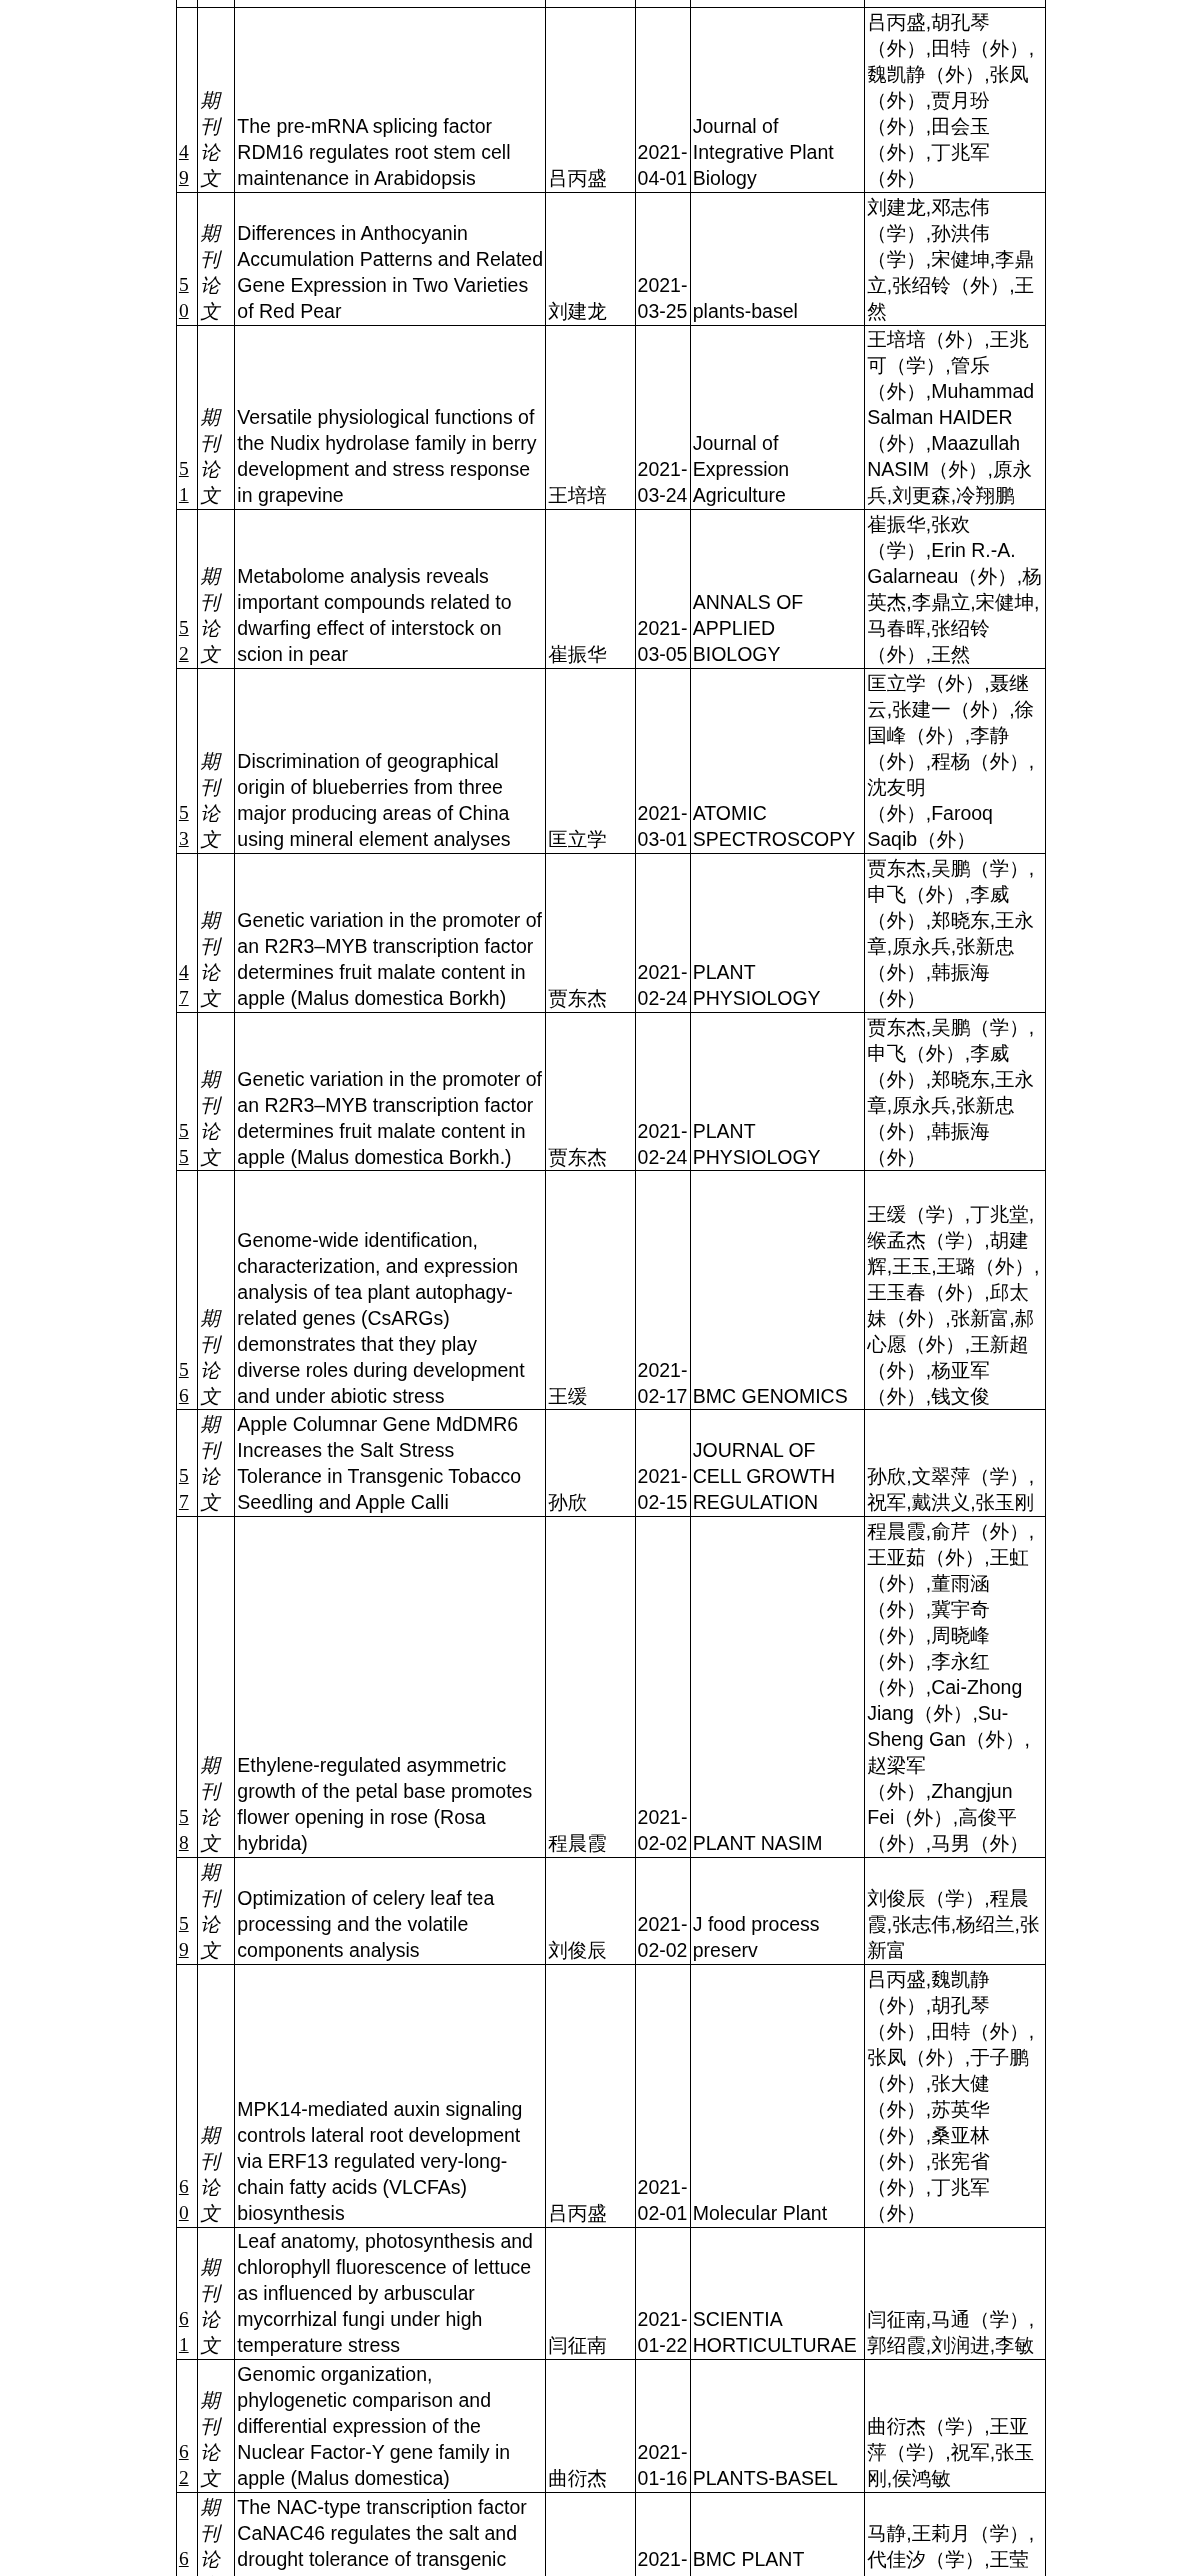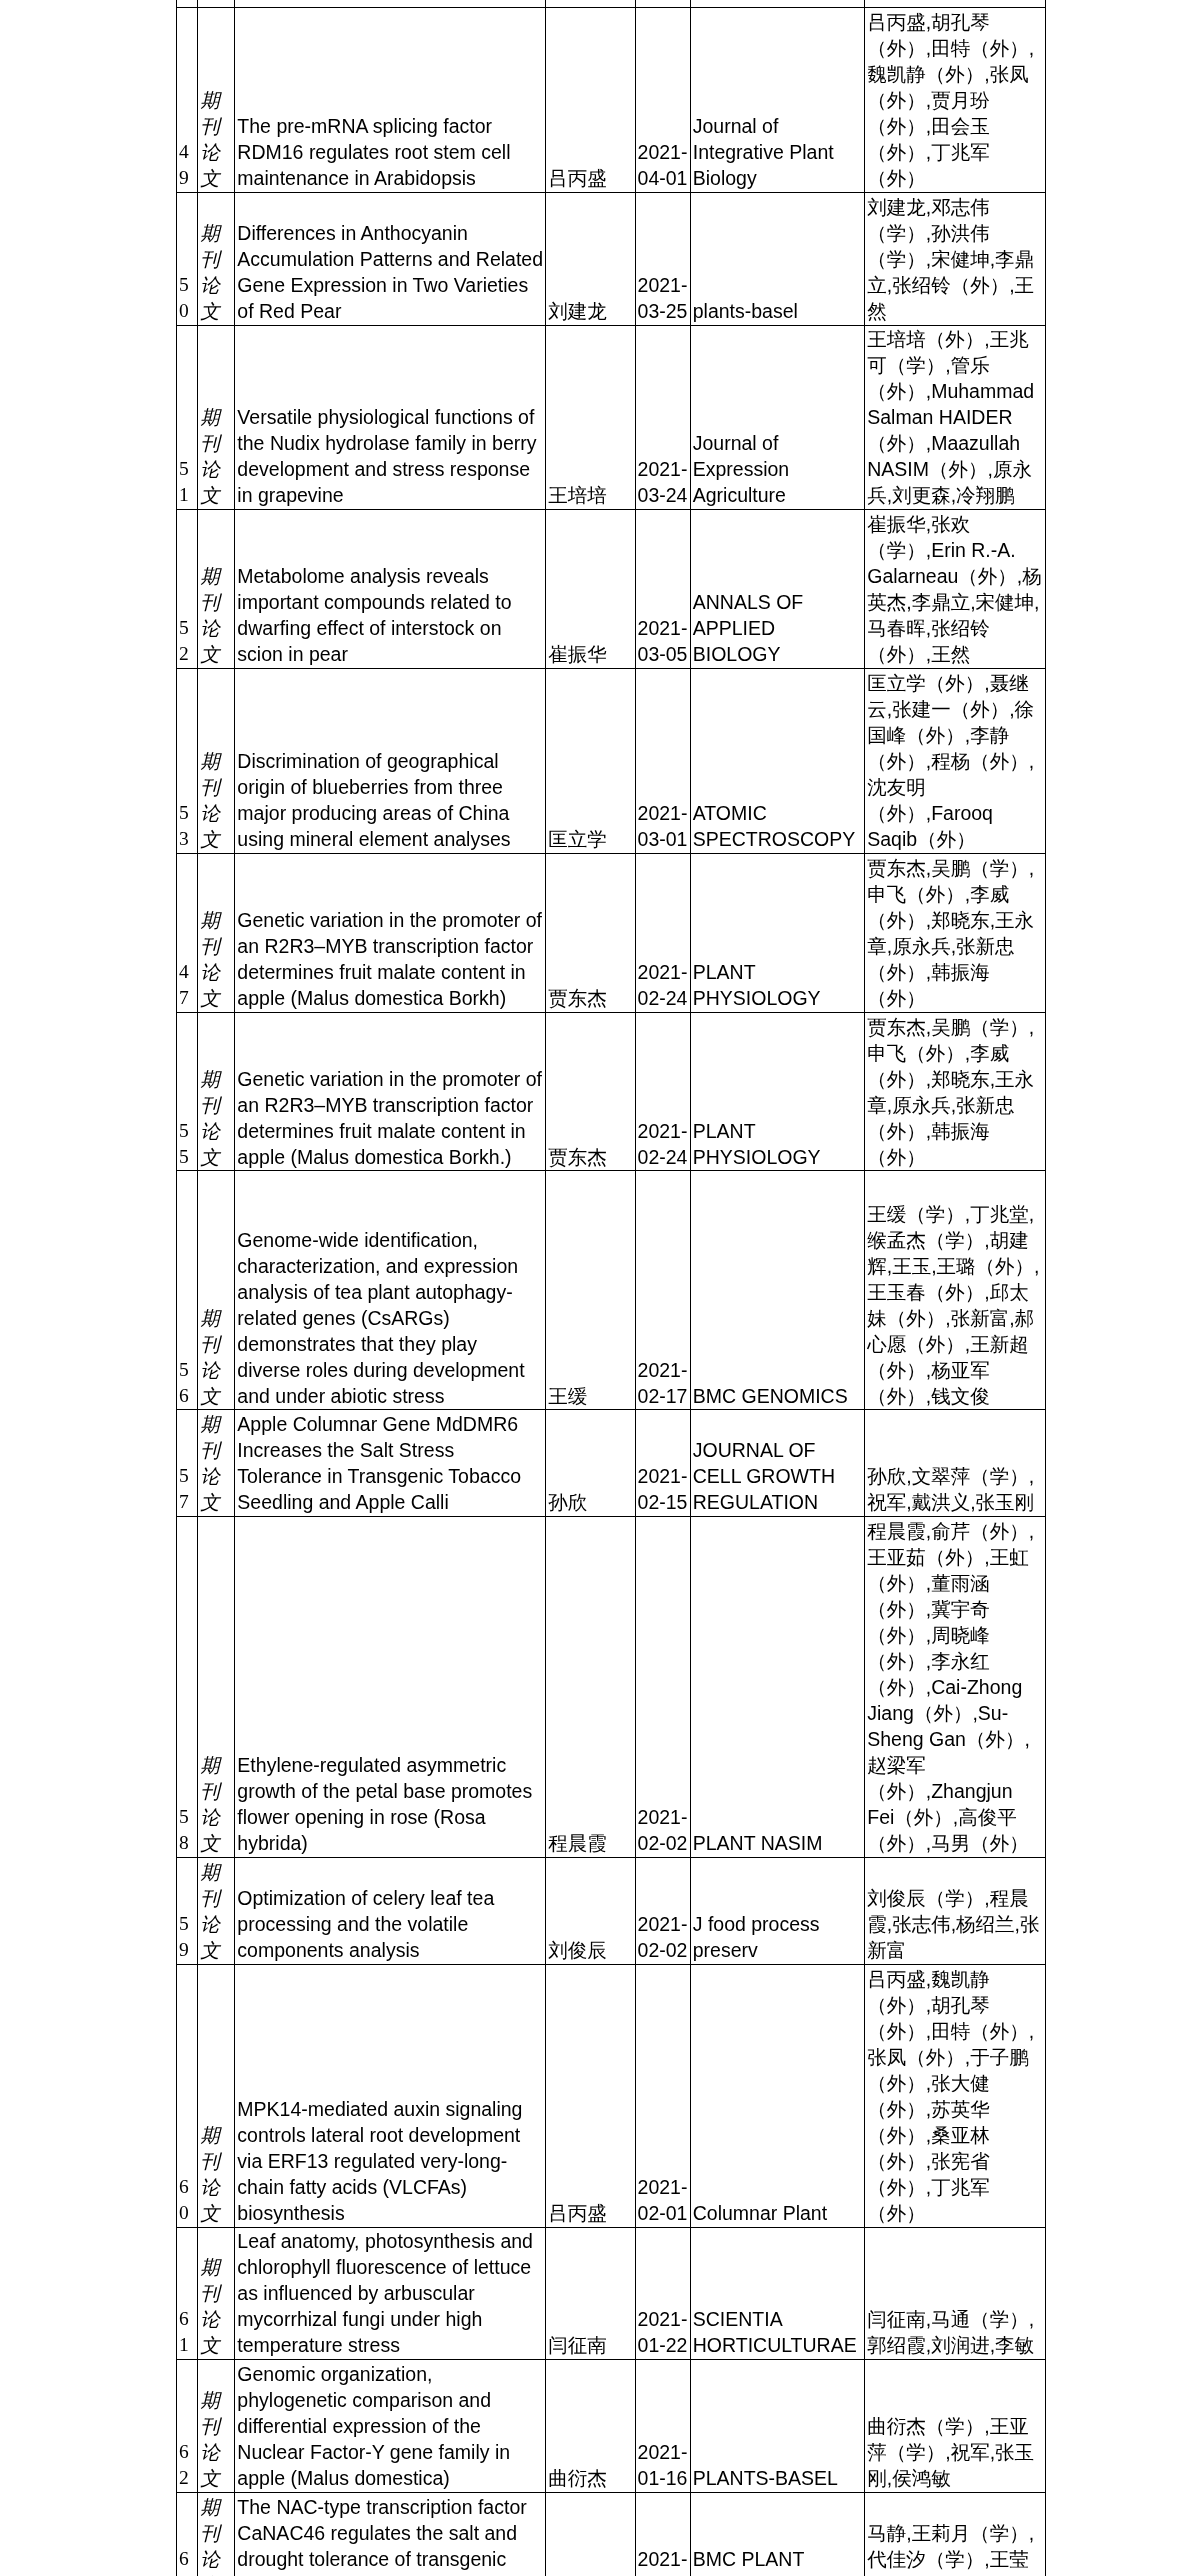--- a/index.html
+++ b/index.html
@@ -33,20 +33,21 @@
     text-align: left;
     word-wrap: break-word;
     overflow: hidden;
   }
   td.c-num {
     font-family: "Liberation Serif", serif;
     font-size: 18.6px;
     line-height: 20.4px;
     vertical-align: top;
     padding: 0 0.9px;
+    text-decoration: underline;
   }
   td.c-type {
     line-height: 23px;
     word-break: break-all;
     padding: 0.9px 2.8px;
     font-style: italic;
   }
   td.c-title {
     padding-left: 3.7px;
     line-height: 26px;
@@ -183,21 +184,21 @@
     <td class="c-date">2021-02-02</td>
     <td>J food process preserv</td>
     <td class="c-authors">刘俊辰（学）,程晨霞,张志伟,杨绍兰,张新富</td>
   </tr>
       <tr style="height: 250px;">
     <td class="c-num">60</td>
     <td class="c-type">期刊论文</td>
     <td class="c-title">MPK14-mediated auxin signaling controls lateral root development via ERF13 regulated very-long-chain fatty acids (VLCFAs) biosynthesis</td>
     <td>吕丙盛</td>
     <td class="c-date">2021-02-01</td>
-    <td>Columnar Plant</td>
+    <td>Molecular Plant</td>
     <td class="c-authors">吕丙盛,魏凯静（外）,胡孔琴（外）,田特（外）,张凤（外）,于子鹏（外）,张大健（外）,苏英华（外）,桑亚林（外）,张宪省（外）,丁兆军（外）</td>
   </tr>
       <tr style="height: 128px;">
     <td class="c-num">61</td>
     <td class="c-type">期刊论文</td>
     <td class="c-title">Leaf anatomy, photosynthesis and chlorophyll fluorescence of lettuce as influenced by arbuscular mycorrhizal fungi under high temperature stress</td>
     <td>闫征南</td>
     <td class="c-date">2021-01-22</td>
     <td>SCIENTIA HORTICULTURAE</td>
     <td class="c-authors">闫征南,马通（学）,郭绍霞,刘润进,李敏</td>

